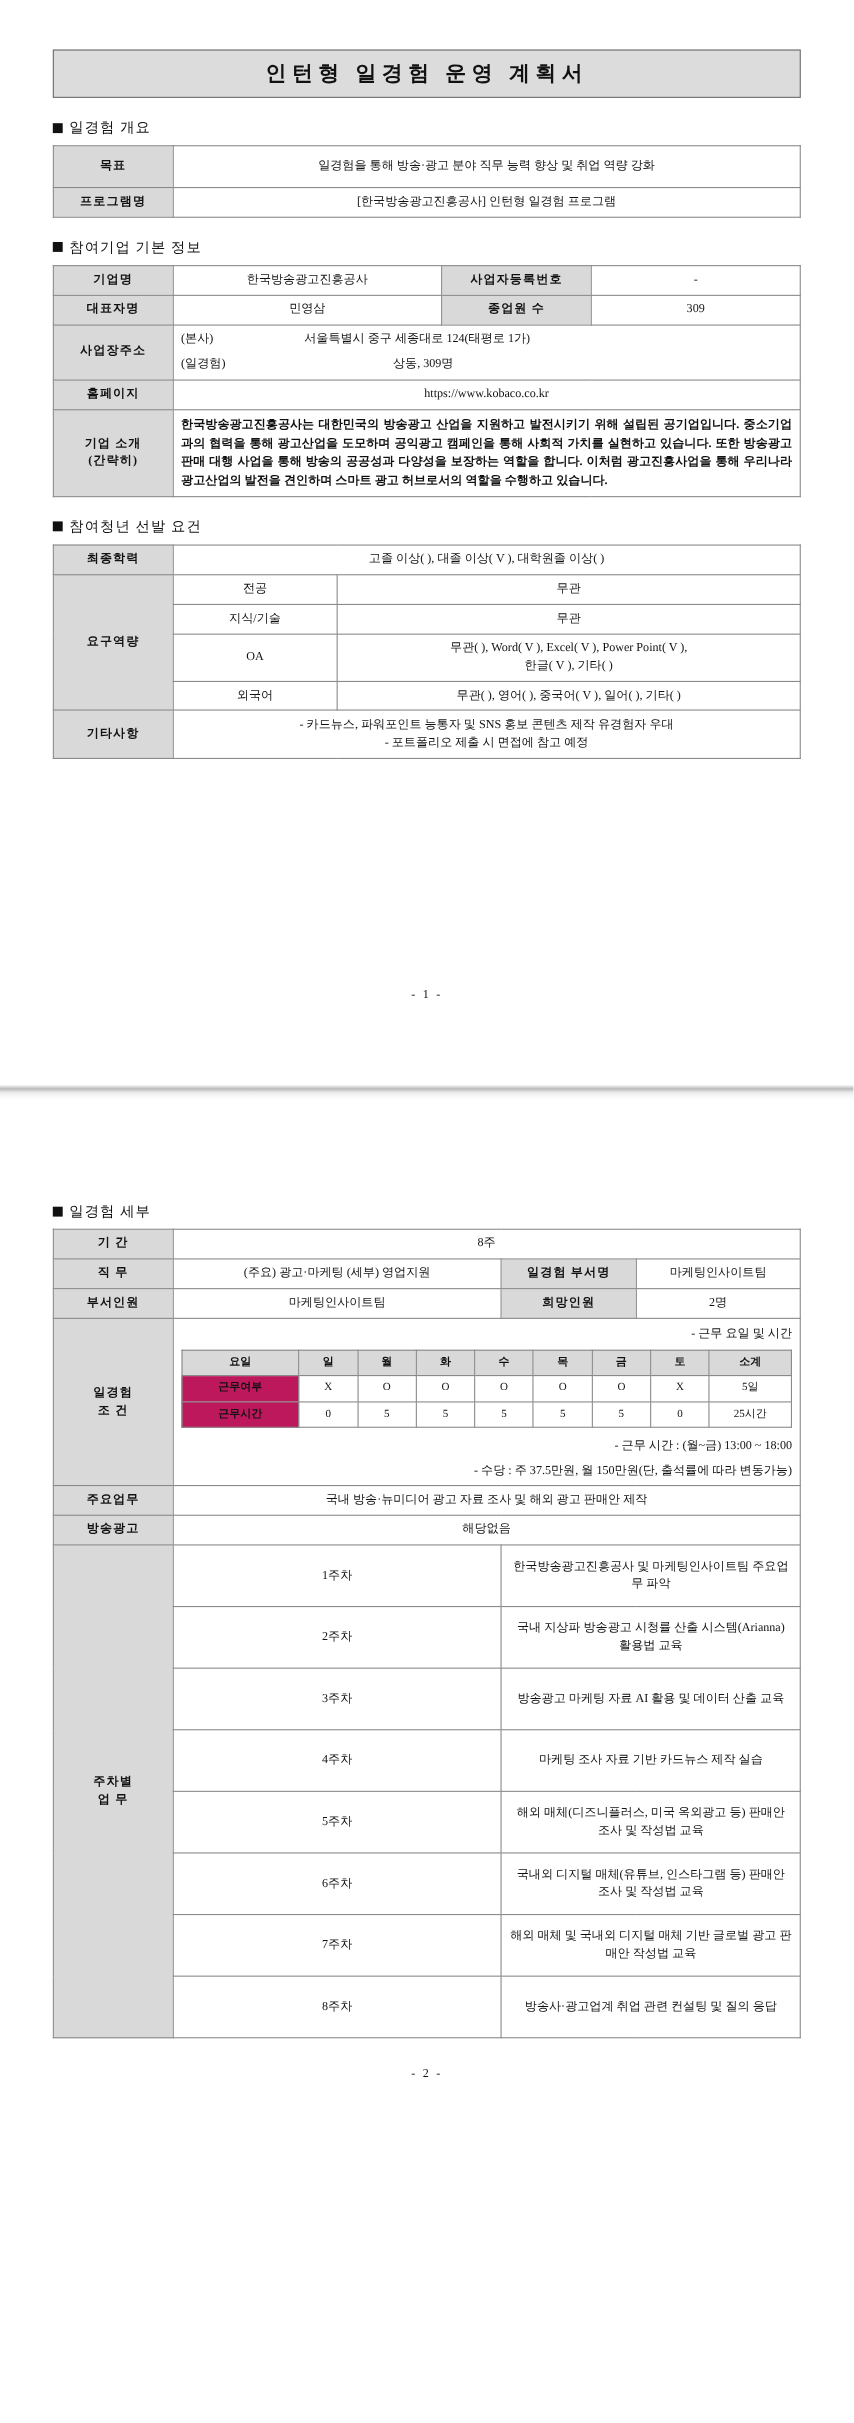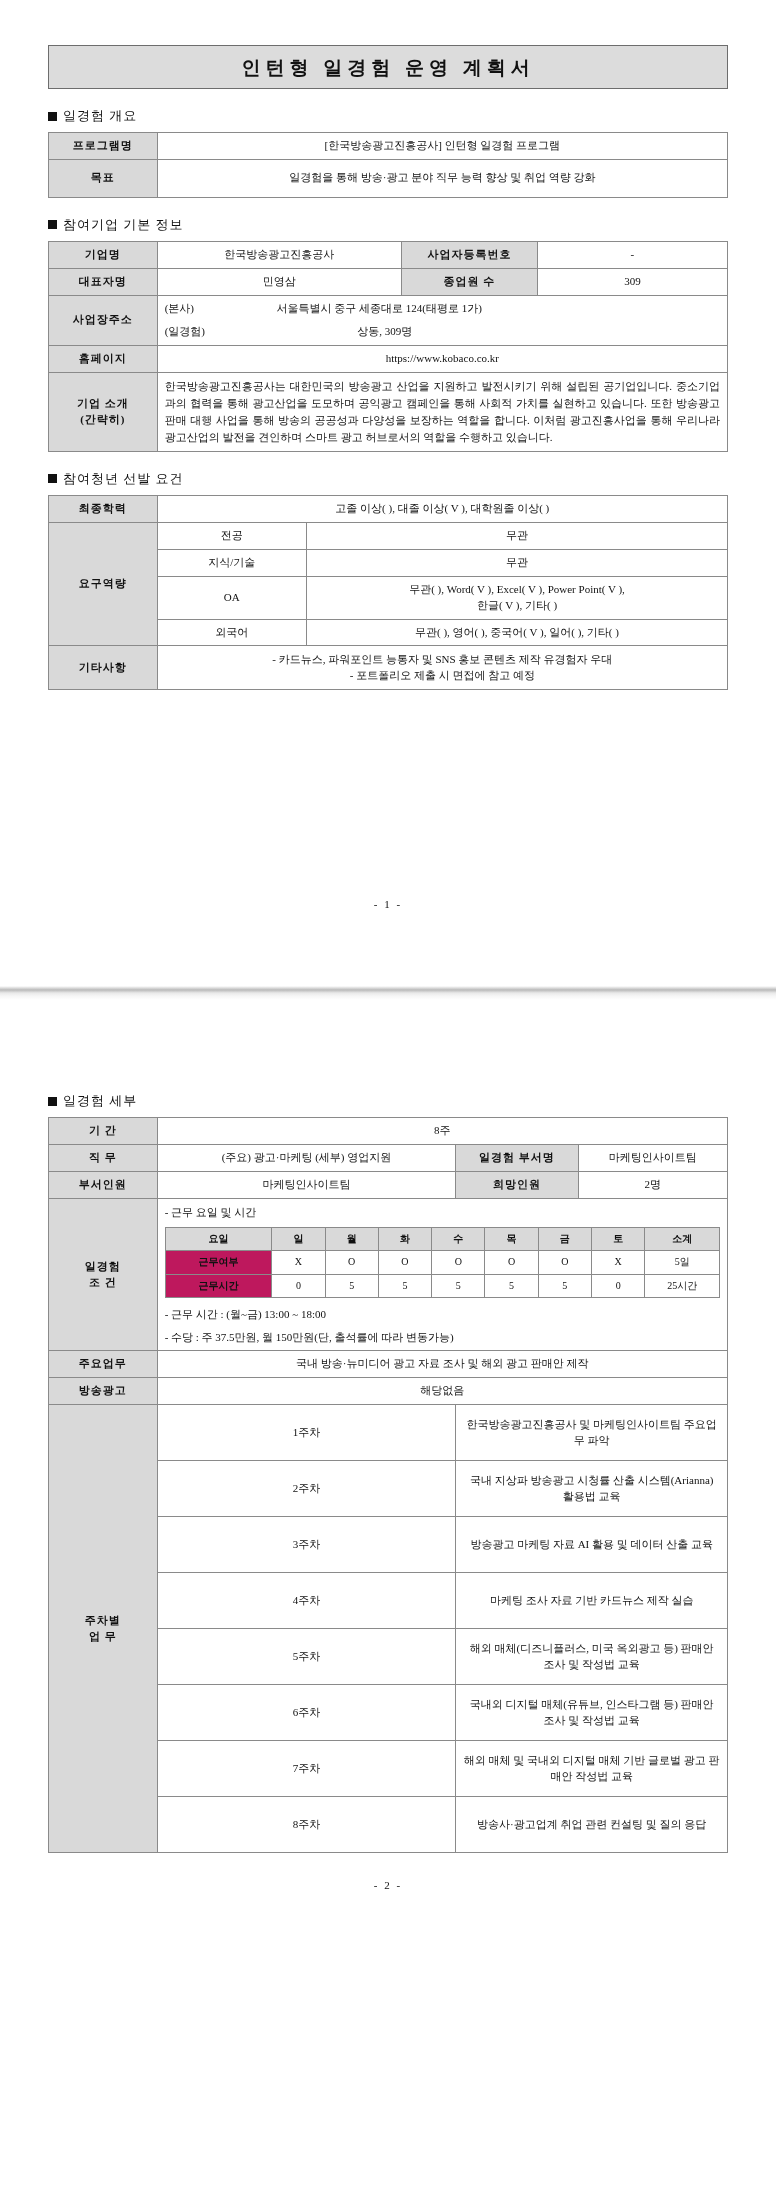--- a/index.html
+++ b/index.html
@@ -93,28 +93,28 @@
   .addr-line {
     display: flex;
     justify-content: space-between;
     align-items: baseline;
     gap: 36px;
   }
   .addr-line + .addr-line { margin-top: 7px; }
   .addr-k { white-space: nowrap; }
   .addr-v { white-space: nowrap; }
 
-  .intro-cell { padding: 7px 9px 8px 9px; }
+  .intro-cell { padding: 7px 9px 8px 9px; font-weight: bold; }
   .intro-cell p { margin: 0; line-height: 1.55; }
 
   .multiline { white-space: pre-line; line-height: 1.6; }
 
   
   .cond-cell { padding: 8px 9px 9px 9px; }
-  .cond-line { margin: 0 0 6px 0; line-height: 1.5; }
+  .cond-line { margin: 0 0 6px 0; line-height: 1.5; text-align: right; }
   table.daygrid {
     width: 100%;
     border-collapse: collapse;
     table-layout: fixed;
     margin: 4px 0 8px 0;
     font-size: 10px;
   }
   table.daygrid td {
     border: 1px solid #8a8a8a;
     text-align: center;
@@ -156,26 +156,26 @@
       <span>일경험 개요</span>
     </div>
 
     <table class="doc">
       <colgroup>
           <col style="width:16%">
           <col style="width:84%">
         </colgroup>
       <tbody>
         <tr>
+          <td class="lbl" style="height:38px">목표</td>
+          <td class="val c">일경험을 통해 방송·광고 분야 직무 능력 향상 및 취업 역량 강화</td>
+        </tr>
+        <tr>
           <td class="lbl">프로그램명</td>
           <td class="val c">[한국방송광고진흥공사] 인턴형 일경험 프로그램</td>
-        </tr>
-        <tr>
-          <td class="lbl" style="height:38px">목표</td>
-          <td class="val c">일경험을 통해 방송·광고 분야 직무 능력 향상 및 취업 역량 강화</td>
         </tr>
       </tbody>
     </table>
 
     <div class="sec-head">
       <span class="sec-bullet"></span>
       <span>참여기업 기본 정보</span>
     </div>
 
     <table class="doc">

